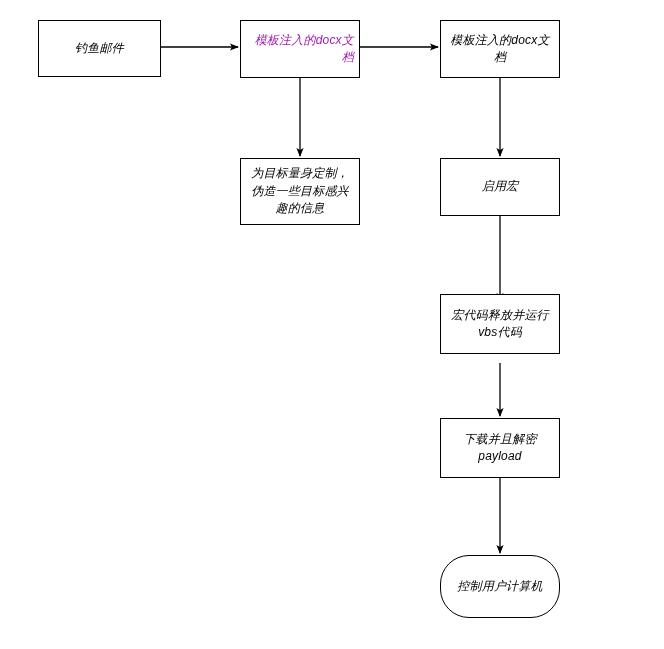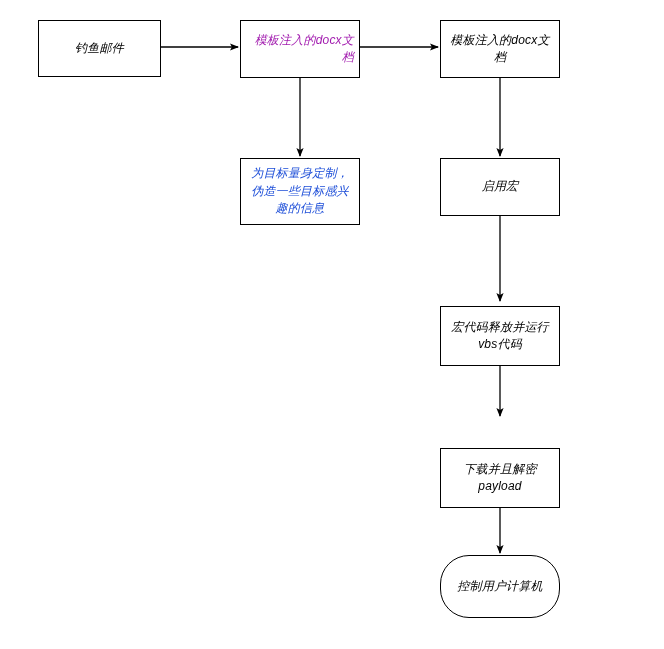--- a/index.html
+++ b/index.html
@@ -66,19 +66,19 @@
         <line x1="500" y1="78" x2="500" y2="156" class="edge-line" stroke="#000000" marker-end="url(#arrowhead)"></line>
         <line x1="500" y1="216" x2="500" y2="301" class="edge-line" stroke="#000000" marker-end="url(#arrowhead)"></line>
         <line x1="500" y1="363" x2="500" y2="416" class="edge-line" stroke="#000000" marker-end="url(#arrowhead)"></line>
         <line x1="500" y1="478" x2="500" y2="553" class="edge-line" stroke="#000000" marker-end="url(#arrowhead)"></line>
       </g>
   </svg>
   <div id="node-layer">
       <div class="node" style="left: 38px; top: 20px; width: 123px; height: 57px; border-color: rgb(0, 0, 0); color: rgb(0, 0, 0);"><span>钓鱼邮件</span></div>
       <div class="node" style="left: 240px; top: 20px; width: 120px; height: 58px; border-color: rgb(0, 0, 0); color: #a21caf; text-align: right;"><span>模板注入的docx文档</span></div>
       <div class="node" style="left: 440px; top: 20px; width: 120px; height: 58px; border-color: rgb(0, 0, 0); color: rgb(0, 0, 0);"><span>模板注入的docx文档</span></div>
-      <div class="node" style="left: 240px; top: 158px; width: 120px; height: 67px; border-color: rgb(0, 0, 0); color: #1d4ed8;"><span>为目标量身定制，伪造一些目标感兴趣的信息</span></div>
+      <div class="node" style="left: 240px; top: 158px; width: 120px; height: 67px; border-color: rgb(0, 0, 0); color: #000000;"><span>为目标量身定制，伪造一些目标感兴趣的信息</span></div>
       <div class="node" style="left: 440px; top: 158px; width: 120px; height: 58px; border-color: rgb(0, 0, 0); color: rgb(0, 0, 0);"><span>启用宏</span></div>
-      <div class="node" style="left: 440px; top: 306px; width: 120px; height: 60px; border-color: rgb(0, 0, 0); color: rgb(0, 0, 0);"><span>宏代码释放并运行vbs代码</span></div>
-      <div class="node" style="left: 440px; top: 418px; width: 120px; height: 60px; border-color: rgb(0, 0, 0); color: rgb(0, 0, 0); margin-top: 30px;"><span>下载并且解密payload</span></div>
+      <div class="node" style="left: 440px; top: 294px; width: 120px; height: 60px; border-color: rgb(0, 0, 0); color: rgb(0, 0, 0);"><span>宏代码释放并运行vbs代码</span></div>
+      <div class="node" style="left: 440px; top: 418px; width: 120px; height: 60px; border-color: rgb(0, 0, 0); color: rgb(0, 0, 0);"><span>下载并且解密payload</span></div>
       <div class="node" style="left: 440px; top: 555px; width: 120px; height: 63px; border-color: rgb(0, 0, 0); color: rgb(0, 0, 0); border-radius: 29px;"><span>控制用户计算机</span></div>
     </div>
 </div>
 
 </body></html>

